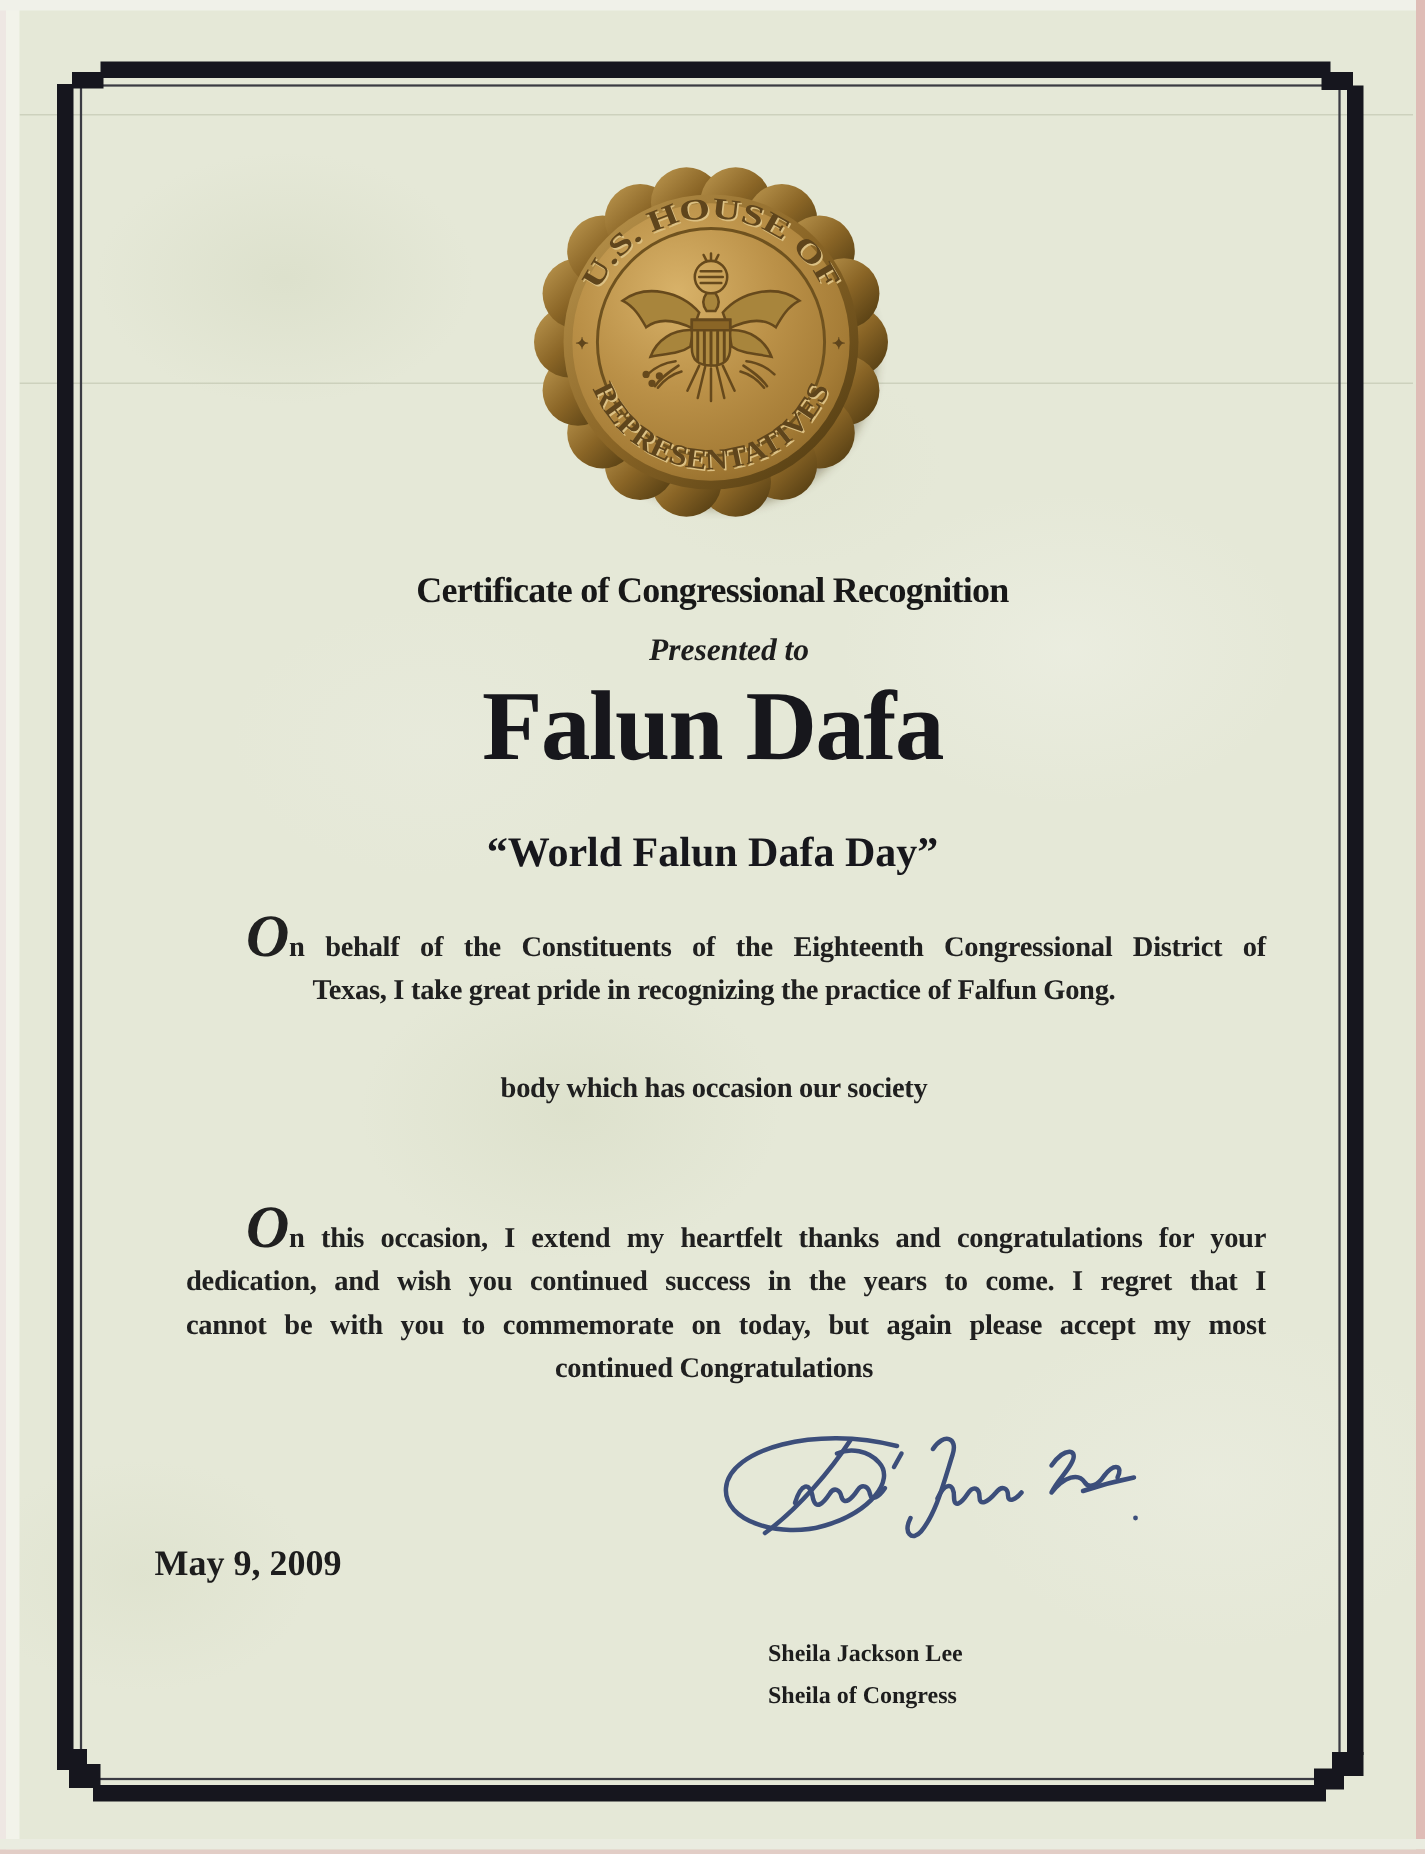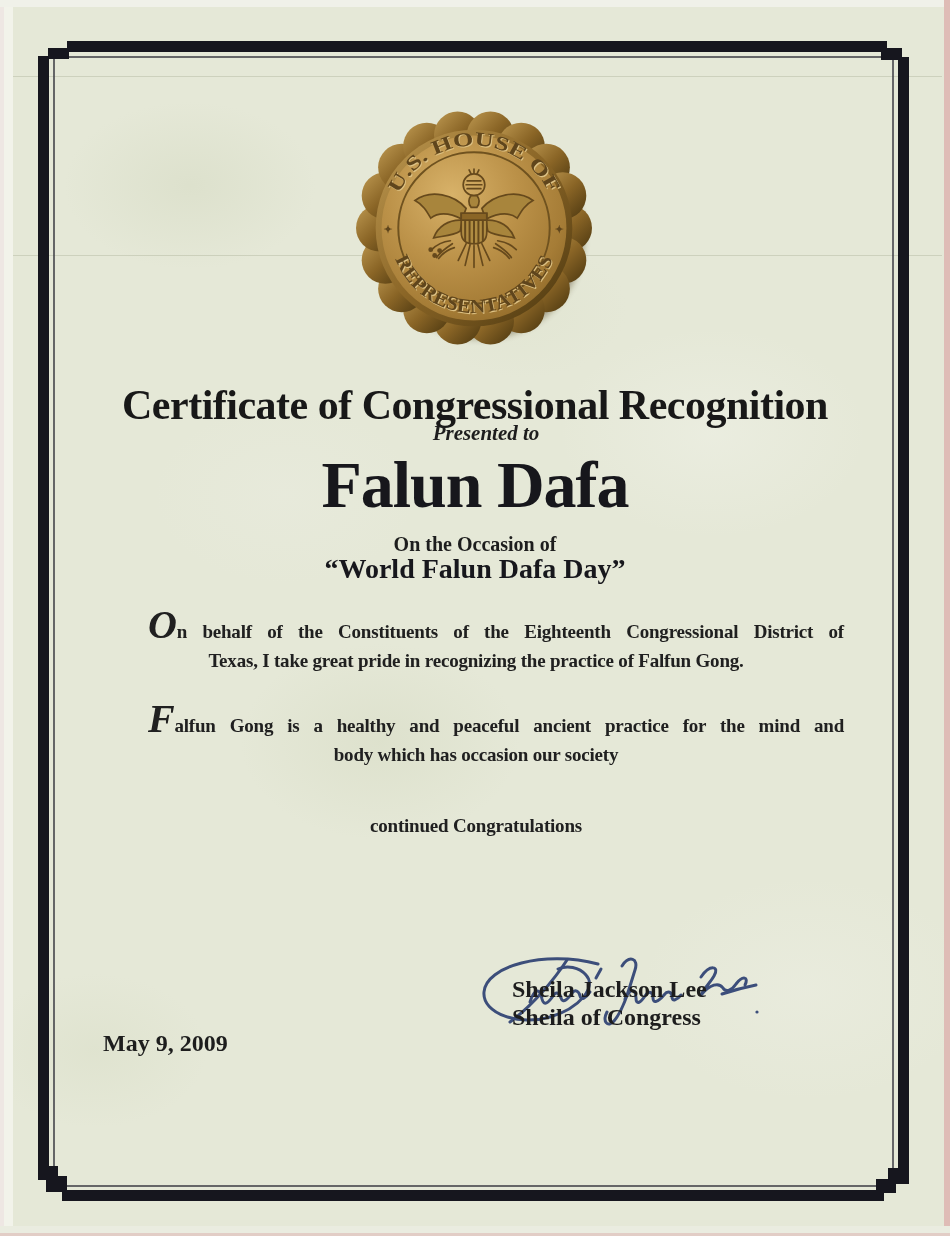--- a/index.html
+++ b/index.html
@@ -14,32 +14,32 @@
       radial-gradient(ellipse 160px 110px at 10% 85%, rgba(215,220,196,.4), rgba(215,220,196,0) 70%),
       radial-gradient(ellipse 150px 100px at 55% 25%, rgba(223,227,206,.5), rgba(223,227,206,0) 70%),
       radial-gradient(ellipse 190px 130px at 30% 40%, rgba(234,236,224,.45), rgba(234,236,224,0) 70%);
     font-family:"Liberation Serif","DejaVu Serif",serif;
     color:#1d1d1d;
   }
   .edge{position:absolute;z-index:6;}
   .crease{position:absolute;left:13px;right:8px;height:1px;background:rgba(160,166,140,.35);z-index:1;}
   .borders{position:absolute;left:0;top:0;z-index:2;}
   .centered{position:absolute;left:0;width:100%;text-align:center;z-index:3;}
-  .doc-title{top:381px;font-size:42px;font-weight:bold;letter-spacing:-.5px;color:#181818;}
+  .doc-title{top:381px;font-size:24px;font-weight:bold;letter-spacing:-.5px;color:#181818;}
   .presented{top:421px;font-size:21px;font-weight:bold;font-style:italic;padding-left:11px;}
   .recipient{top:452px;font-size:66px;line-height:66px;font-weight:bold;letter-spacing:-1px;color:#17171c;}
   .occasion-label{top:533px;font-size:20px;font-weight:bold;}
   .occasion{top:553px;font-size:28px;font-weight:bold;color:#17171c;}
   .para{position:absolute;left:108px;width:736px;font-size:19px;line-height:29px;font-weight:bold;letter-spacing:-.2px;z-index:3;color:#202020;}
-  .para .lead{white-space:pre-line;text-align:justify;text-align-last:justify;text-indent:40px;}
+  .para .lead{white-space:pre-line;text-align:justify;text-align-last:justify;text-indent:40px;margin-left:16px;}
   .para .lead::first-letter{font-size:40px;font-style:italic;line-height:0;}
   .para .last{text-align:center;}
   .p1{top:617px;} .p2{top:711px;} .p3{top:811px;}
   .date-line{position:absolute;left:103px;top:1030px;font-size:24px;font-weight:bold;z-index:3;}
-  .sig-block{position:absolute;left:512px;top:975px;font-size:24px;font-weight:bold;line-height:28px;z-index:3;}
+  .sig-block{position:absolute;left:512px;top:1089px;font-size:16px;font-weight:bold;line-height:28px;z-index:3;}
   .signature-svg{position:absolute;left:470px;top:950px;z-index:3;}
   .seal-svg{position:absolute;left:356px;top:110px;z-index:3;}
 </style>
 </head>
 <body>
 
 <div class="page">
 
   <div class="edge" style="left:0;top:0;width:4px;height:100%;background:#eee7e3;"></div>
   <div class="edge" style="left:4px;top:0;width:9px;height:100%;background:#f2f3ea;"></div>
@@ -140,32 +140,33 @@
         <text><textPath href="#arcBot" startOffset="50%" text-anchor="middle" textLength="206" lengthAdjust="spacingAndGlyphs">REPRESENTATIVES</textPath></text>
       </g>
       <text x="-92" y="5" font-size="11" fill="#5f451c">✦</text>
       <text x="82" y="5" font-size="11" fill="#5f451c">✦</text>
     </g>
   </svg>
 
   <div class="centered doc-title">Certificate of Congressional Recognition</div>
   <div class="centered presented">Presented to</div>
   <div class="centered recipient">Falun Dafa</div>
-  <div class="centered occasion-label">On the Occasion of</div>
   <div class="centered occasion">“World Falun Dafa Day”</div>
 
   <div class="para p1">
     <div class="lead">On behalf of the Constituents of the Eighteenth Congressional District of</div>
     <div class="last">Texas, I take great pride in recognizing the practice of Falfun Gong.</div>
   </div>
   <div class="para p2">
-    <div class="lead">Falfun Gong is a healthy and peaceful ancient practice for the mind and</div>
     <div class="last">body which has occasion our society</div>
   </div>
   <div class="para p3">
+    <div class="lead">On this occasion, I extend my heartfelt thanks and congratulations for your
+dedication, and wish you continued success in the years to come. I regret that I
+cannot be with you to commemorate on today, but again please accept my most</div>
     <div class="last">continued Congratulations</div>
   </div>
 
   <svg class="signature-svg" width="300" height="80" viewBox="0 0 300 80">
     <g stroke="#2e4173" stroke-width="3" fill="none" stroke-linecap="round" stroke-linejoin="round" opacity=".92">
       <path d="M 128,14 C 74,0 16,16 14,42 C 12,64 50,76 80,67 C 110,58 127,37 116,25 C 109,17 97,15 88,19"></path>
       <path d="M 97,10 C 84,30 62,56 40,72"></path>
       <path d="M 60,52 c 4,-13 10,-15 12,-3 c 2,8 7,3 11,-3 c 3,-5 7,-3 8,2 c 2,6 7,1 11,-5 c 3,-4 7,-2 8,3 c 1,5 6,2 10,-4"></path>
       <path d="M 126,28 l 5,-9"></path>
       <path d="M 152,16 c 7,-11 17,-8 13,4 c -6,19 -11,39 -21,51 c -6,7 -12,1 -7,-9"></path>

